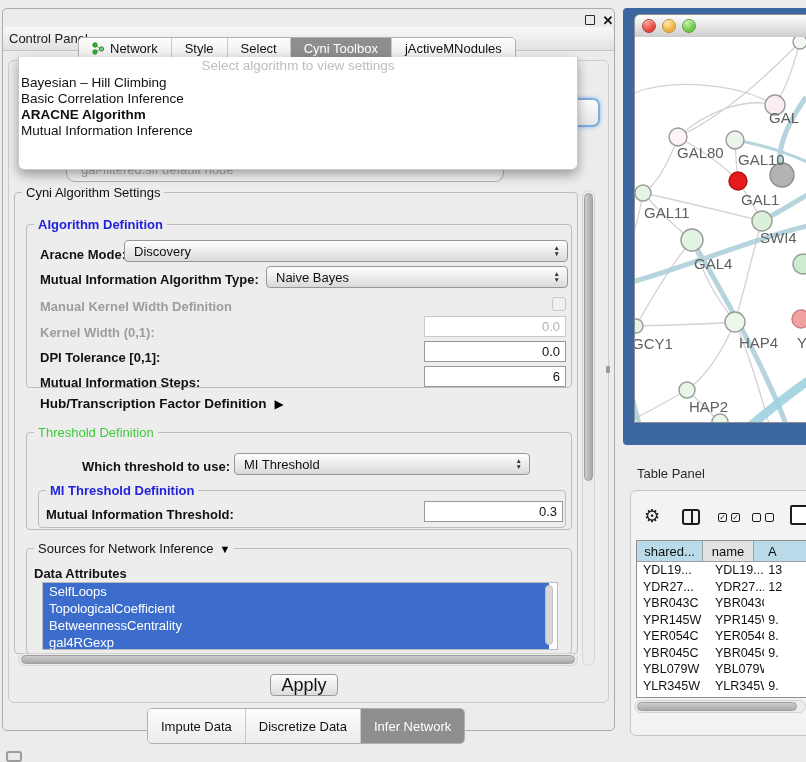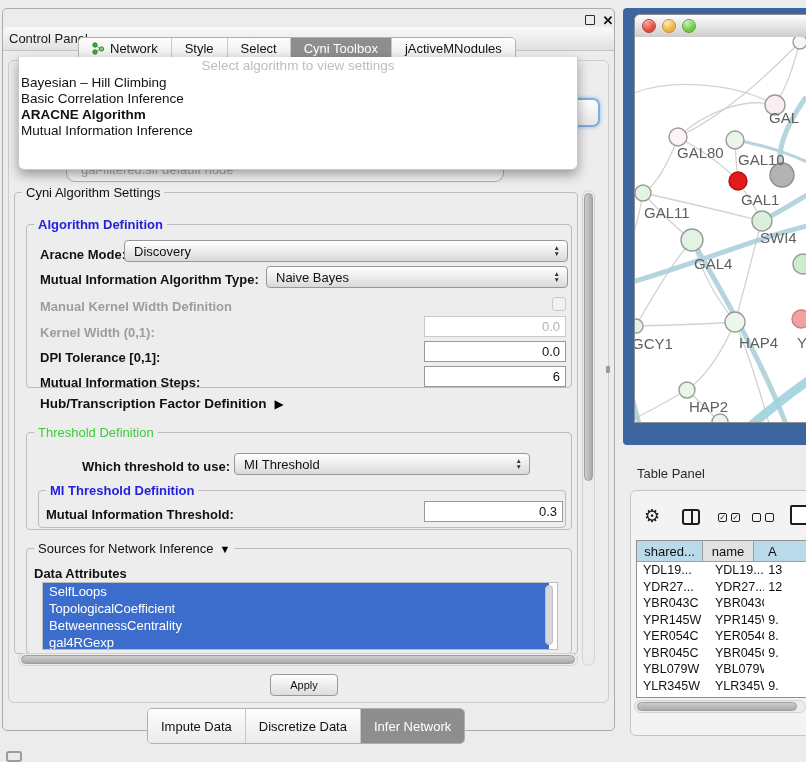--- a/index.html
+++ b/index.html
@@ -35,21 +35,21 @@
   
   .combo{border:1px solid #979797;border-radius:4px;background:linear-gradient(#ffffff,#d9d9d9);
          font-size:13px;display:flex;align-items:center;padding:0 22px 0 9px;}
   .spin{position:absolute;right:7px;top:50%;transform:translateY(-52%);display:flex;
         flex-direction:column;align-items:center;font-size:6.5px;line-height:6px;color:#333;}
   .field{background:#fff;border:1px solid #999;font-size:13px;display:flex;align-items:center;
          justify-content:flex-end;padding:0 5px;}
   .field.dis{border-color:#c9c9c9;color:#b3b3b3;}
   .chk{background:#f1f1f1;border:1px solid #c9c9c9;border-radius:3px;}
   .btn{border:1px solid #999;border-radius:4px;background:linear-gradient(#ffffff,#dcdcdc);
-       font-size:11px;display:flex;align-items:center;justify-content:center;}
+       font-size:18px;display:flex;align-items:center;justify-content:center;}
   
   .track{background:#ececec;border:1px solid #d3d3d3;border-radius:7px;}
   .thumb{background:linear-gradient(90deg,#cdcdcd,#a9a9a9);border:1px solid #9e9e9e;border-radius:6px;}
   .thumb.h{background:linear-gradient(#cdcdcd,#a9a9a9);}
   
   .listbox{background:#fff;border:1px solid #bbb;overflow:hidden;}
   .litem{background:#3d6dcc;color:#fff;font-size:13px;line-height:17px;padding-left:6px;white-space:nowrap;}
   
   .netframe{background:#3b669f;border-radius:4px;}
   .macwin{background:#fff;border:1px solid #8f8f8f;border-radius:6px 6px 0 0;overflow:hidden;}

